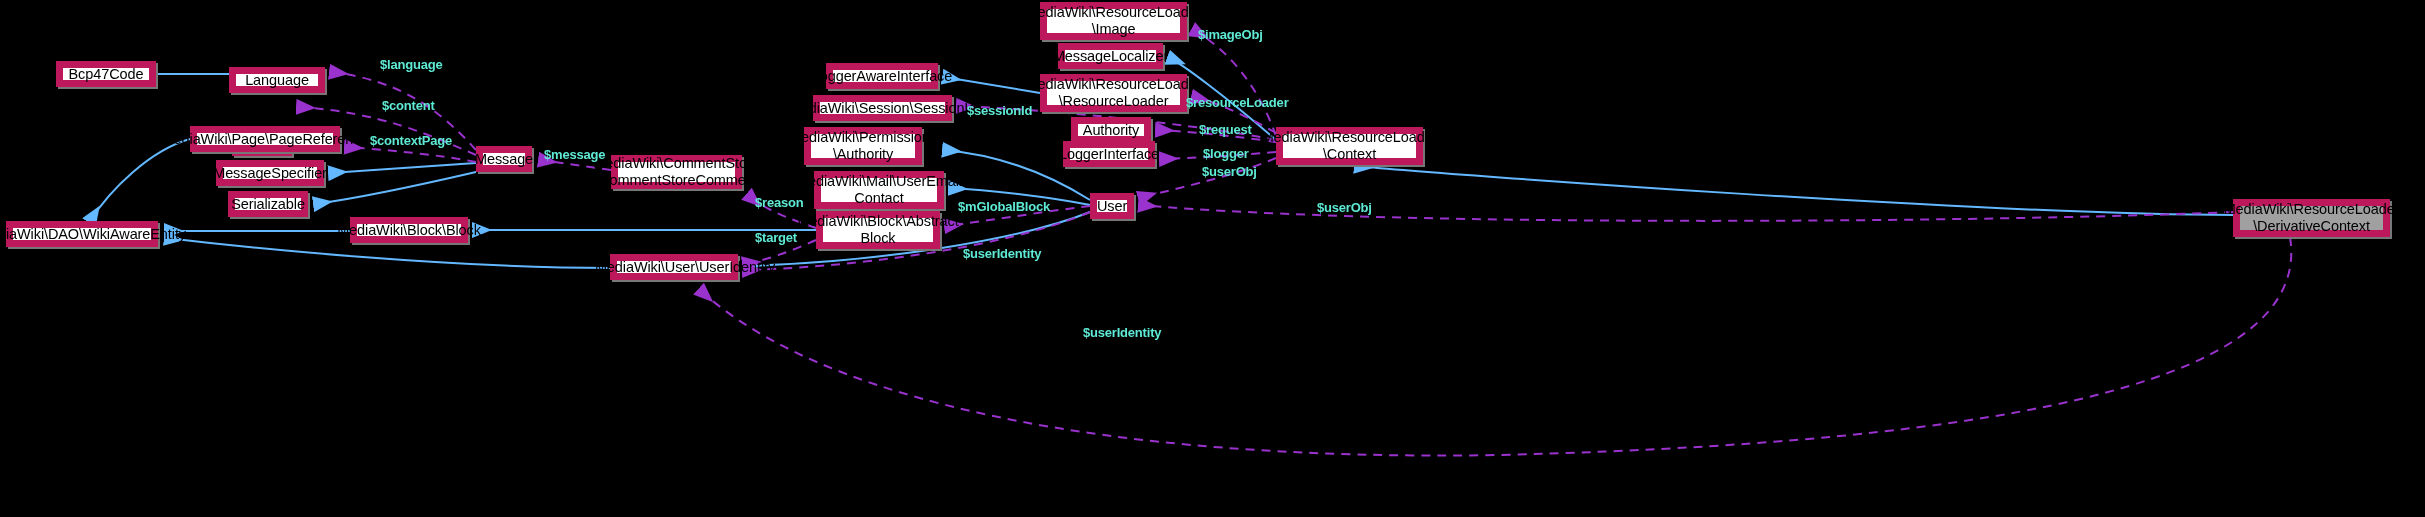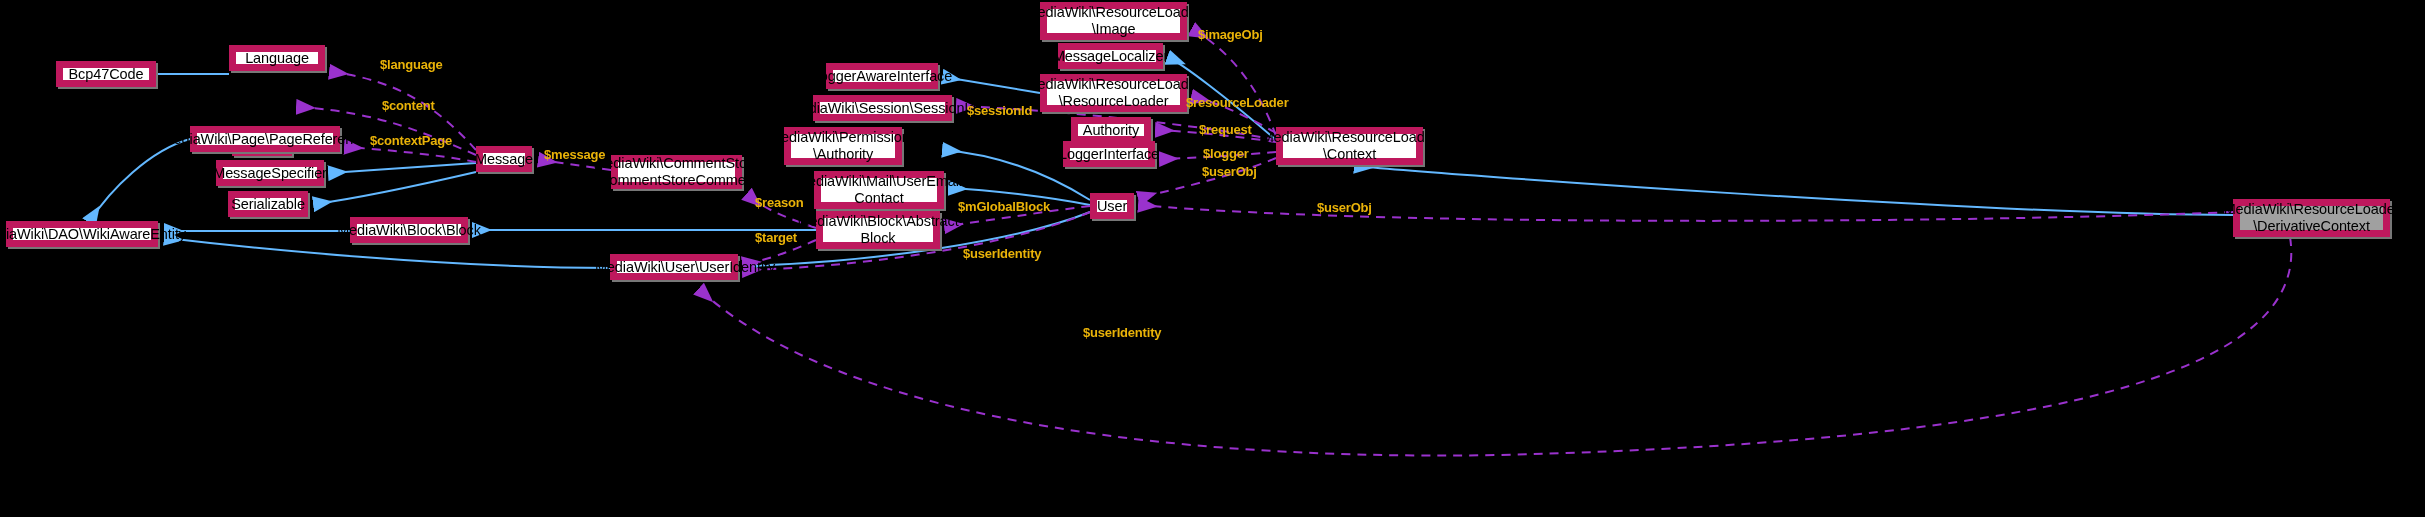--- a/index.html
+++ b/index.html
@@ -36,21 +36,21 @@
     justify-content: center;
     text-align: center;
     white-space: pre-line;
     letter-spacing: -0.1px;
   }
   .node.highlight {
     background: #a0a0a0;
   }
   .edge-label {
     position: absolute;
-    color: #eab308;
+    color: #5eead4;
     font-size: 13px;
     font-weight: bold;
     white-space: nowrap;
     letter-spacing: -0.2px;
     font-family: "Liberation Sans", sans-serif;
   }
 </style>
 </head>
 <body>
 
@@ -96,34 +96,34 @@
       <path d="M1276,133 C1250,118 1220,103 1193,97"></path>
       <path d="M1276,142 C1240,137 1200,132 1157,130"></path>
       <path d="M1276,152 C1240,155 1200,158 1161,159"></path>
       <path d="M1276,158 C1230,178 1160,192 1140,198"></path>
       <path d="M2233,212 C2000,222 1400,228 1140,205"></path>
       <path d="M2290,237 C2310,360 2100,440 1500,455 C1100,462 820,400 700,290"></path>
     </g>
   </svg>
 
   <div class="node" style="left:56px;top:61px;width:100px;height:26px;">Bcp47Code</div>
-  <div class="node" style="left:229px;top:45px;width:96px;height:26px;">Language</div>
+  <div class="node" style="left:229px;top:67px;width:96px;height:26px;">Language</div>
   <div class="node" style="left:232px;top:94px;width:60px;height:26px;margin-top:36px;">Content</div>
   <div class="node" style="left:190px;top:126px;width:150px;height:26px;">MediaWiki\Page\PageReference</div>
   <div class="node" style="left:216px;top:160px;width:108px;height:26px;">MessageSpecifier</div>
   <div class="node" style="left:228px;top:191px;width:80px;height:26px;">Serializable</div>
   <div class="node" style="left:6px;top:221px;width:152px;height:26px;">MediaWiki\DAO\WikiAwareEntity</div>
   <div class="node" style="left:476px;top:146px;width:56px;height:26px;">Message</div>
   <div class="node" style="left:350px;top:217px;width:118px;height:26px;">MediaWiki\Block\Block</div>
   <div class="node" style="left:610px;top:254px;width:128px;height:26px;padding-left:22px;">MediaWiki\User\UserIdentity</div>
   <div class="node" style="left:611px;top:155px;width:131px;height:34px;">MediaWiki\CommentStore
 \CommentStoreComment</div>
   <div class="node" style="left:826px;top:63px;width:112px;height:26px;">LoggerAwareInterface</div>
   <div class="node" style="left:813px;top:95px;width:139px;height:26px;">MediaWiki\Session\SessionId</div>
-  <div class="node" style="left:784px;top:127px;width:118px;height:38px;">MediaWiki\Permissions
+  <div class="node" style="left:804px;top:127px;width:118px;height:38px;">MediaWiki\Permissions
 \Authority</div>
   <div class="node" style="left:814px;top:171px;width:130px;height:38px;">MediaWiki\Mail\UserEmail
 Contact</div>
   <div class="node" style="left:816px;top:211px;width:124px;height:38px;">MediaWiki\Block\Abstract
 Block</div>
   <div class="node" style="left:1040px;top:2px;width:147px;height:38px;">MediaWiki\ResourceLoader
 \Image</div>
   <div class="node" style="left:1058px;top:43px;width:105px;height:26px;">MessageLocalizer</div>
   <div class="node" style="left:1040px;top:74px;width:147px;height:38px;">MediaWiki\ResourceLoader
 \ResourceLoader</div>

